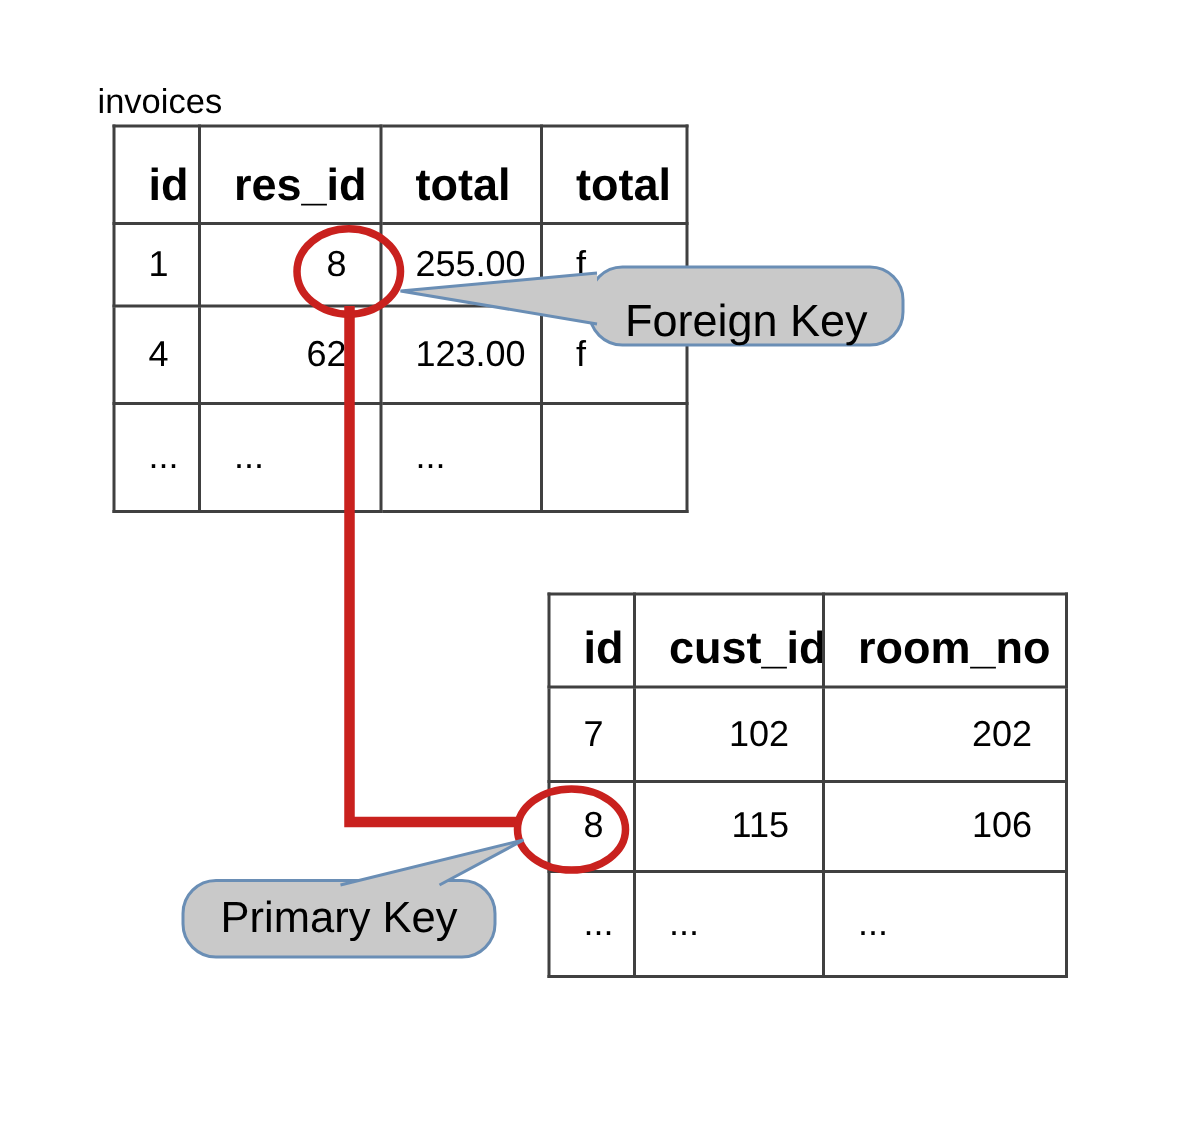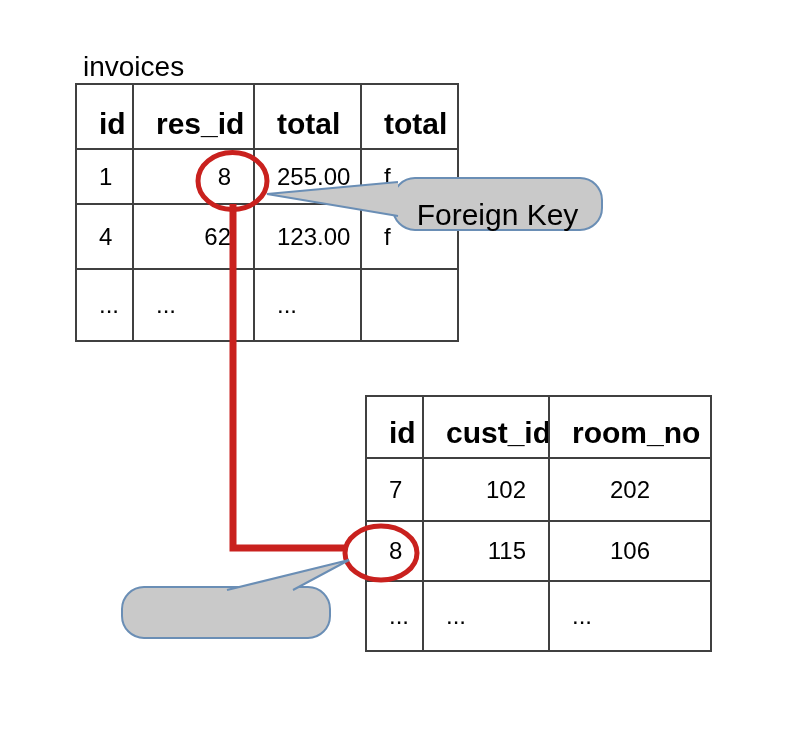--- a/index.html
+++ b/index.html
@@ -21,21 +21,21 @@
     background: var(--page-bg);
     overflow: hidden;
   }
 
   
   .tbl-title {
     position: absolute;
     color: var(--text);
     white-space: nowrap;
   }
-  .t-inv { left: 83px; top: 52px; font-size: 28px; line-height: 30px; }
+  .t-inv { left: 65px; top: 52px; font-size: 23px; line-height: 30px; }
   .t-res { left: 372px; top: 358px; font-size: 29px; line-height: 36px; }
 
   
   table.tbl {
     position: absolute;
     border-collapse: collapse;
     table-layout: fixed;
     background: var(--page-bg);
   }
   table.inv { left: 75px; top: 83px; width: 382px; }
@@ -52,21 +52,21 @@
     text-align: center;
     vertical-align: bottom;
     padding-bottom: 7px;
   }
   .tbl td {
     font-size: 24px;
     vertical-align: middle;
   }
   .L { text-align: left; }
   .R { text-align: right; }
-  .C { text-align: center; }
+  .C { text-align: right; }
 
   
   svg.overlay {
     position: absolute;
     left: 0; top: 0;
     width: 794px; height: 756px;
     pointer-events: none;
   }
 
   
@@ -162,14 +162,15 @@
     <ellipse cx="381" cy="553" rx="36" ry="27" fill="none" stroke-width="5" stroke="#c9211e"></ellipse>
 
     <rect x="393" y="178" width="209" height="52" rx="22" ry="22" stroke-width="2" fill="#c9c9c9" stroke="#6a8eb5"></rect>
     <path d="M398,182 L267,194 L398,216" stroke-width="2" fill="#c9c9c9" stroke="#6a8eb5"></path>
 
     <rect x="122" y="587" width="208" height="51" rx="22" ry="22" stroke-width="2" fill="#c9c9c9" stroke="#6a8eb5"></rect>
     <path d="M227,590 L349,560 L293,590" stroke-width="2" fill="#c9c9c9" stroke="#6a8eb5"></path>
   </svg>
 
   <div class="callout-label fk">Foreign Key</div>
+  <div class="callout-label pk">Primary Key</div>
 
 </div>
 
 </body></html>

